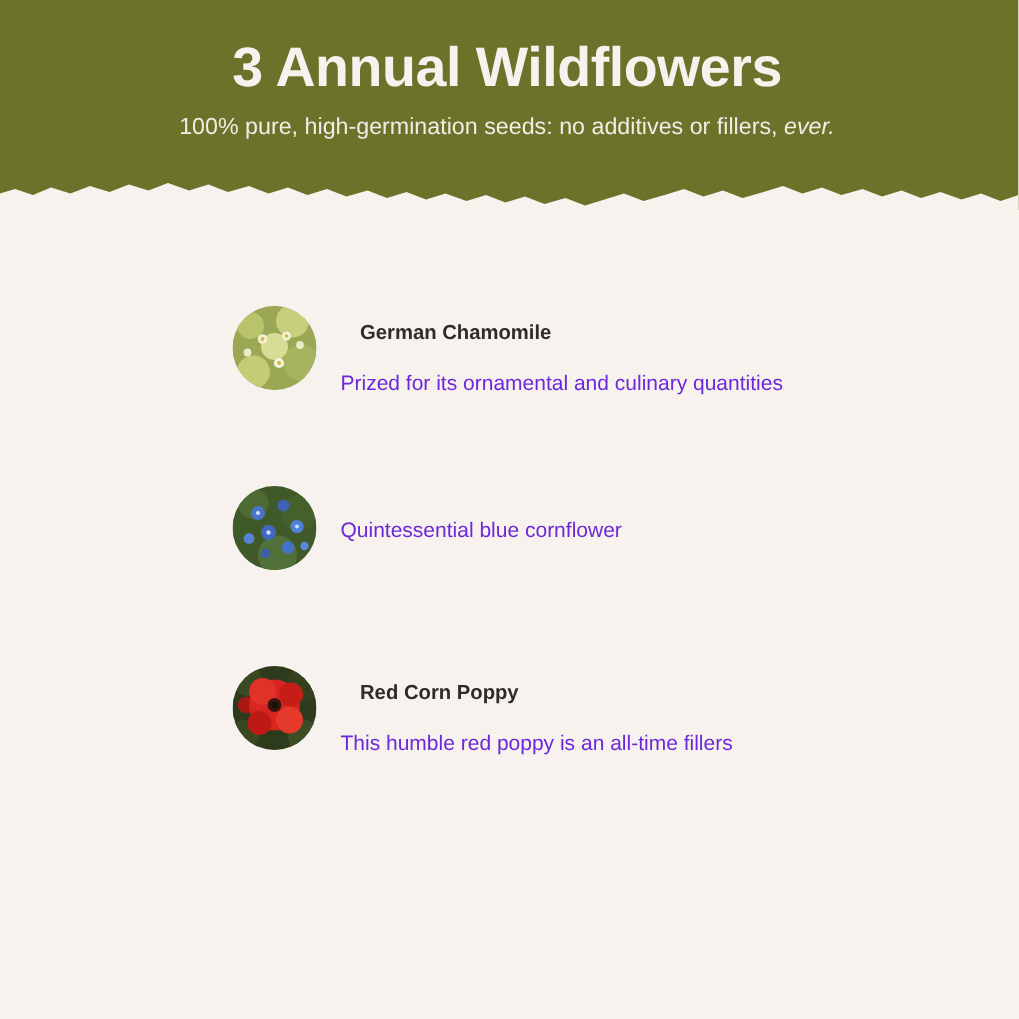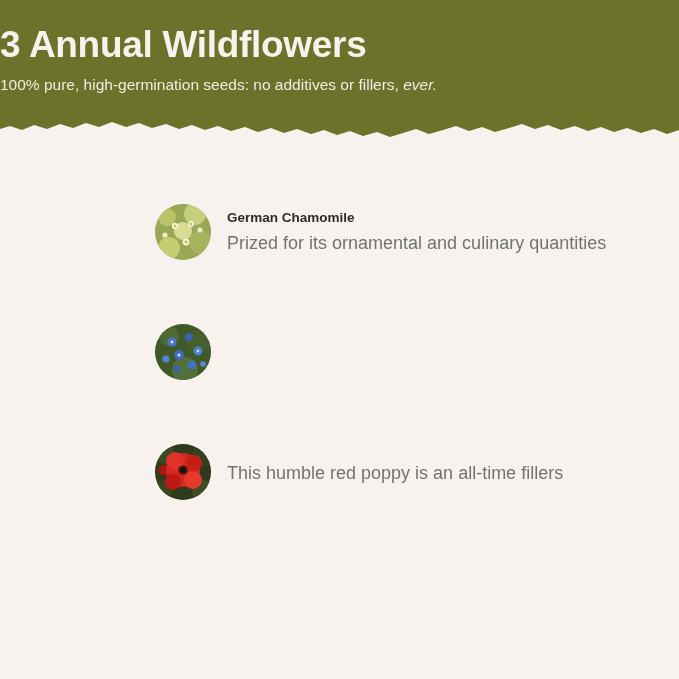--- a/index.html
+++ b/index.html
@@ -23,20 +23,21 @@
     width: 679px;
     height: 140px;
     background: #6b7229;
     overflow: hidden;
   }
   .header-inner {
     position: absolute;
     top: 0;
     left: 0;
     width: 676px;
+    text-align: center;
     padding-top: 24px;
     box-sizing: border-box;
   }
   .title {
     color: #f7f2ed;
     font-size: 37px;
     font-weight: bold;
     letter-spacing: -0.3px;
     margin: 0;
     line-height: 1.15;
@@ -91,25 +92,25 @@
     height: 56px;
   }
   .text {
     margin-left: 16px;
   }
   .name {
     color: #2f2c27;
     font-size: 13.5px;
     font-weight: bold;
     line-height: 1.45;
-    margin: 0;
+    margin: 13px;
   }
   .desc {
-    color: #737373;
-    font-size: 18px;
+    color: #6d28d9;
+    font-size: 14px;
     line-height: 1.45;
     margin: 3px 0 0 0;
   }
 </style>
 </head>
 <body>
 
 <div class="header">
   <div class="header-inner">
     <h1 class="title">3 Annual Wildflowers</h1>
@@ -164,20 +165,21 @@
         <circle cx="11" cy="35" r="3.6" fill="#5583d6"></circle>
         <circle cx="37" cy="41" r="4.2" fill="#4471c8"></circle>
         <circle cx="22" cy="45" r="3.2" fill="#3a5fae"></circle>
         <circle cx="48" cy="40" r="2.8" fill="#5a87dd"></circle>
         <circle cx="17" cy="18" r="1.4" fill="#cfe0ff"></circle>
         <circle cx="24" cy="31" r="1.5" fill="#cfe0ff"></circle>
         <circle cx="43" cy="27" r="1.3" fill="#cfe0ff"></circle>
       </svg>
     </div>
     <div class="text">
+      <p class="desc">Quintessential blue cornflower</p>
     </div>
   </div>
 
   <div class="item">
     <div class="thumb">
       <svg viewBox="0 0 56 56">
         <rect width="56" height="56" fill="#2d3a1b"></rect>
         <circle cx="10" cy="10" r="10" fill="#3a4a22"></circle>
         <circle cx="47" cy="12" r="11" fill="#33411e"></circle>
         <circle cx="48" cy="47" r="11" fill="#3d4d25"></circle>
@@ -186,17 +188,18 @@
         <circle cx="28" cy="26" r="17" fill="#d8251f"></circle>
         <circle cx="20" cy="17" r="9" fill="#e13229"></circle>
         <circle cx="39" cy="19" r="8" fill="#c61d18"></circle>
         <circle cx="38" cy="36" r="9" fill="#e43a2c"></circle>
         <circle cx="18" cy="38" r="8" fill="#bd1a15"></circle>
         <circle cx="28" cy="26" r="4.6" fill="#3a1410"></circle>
         <circle cx="28" cy="26" r="2.1" fill="#15100a"></circle>
       </svg>
     </div>
     <div class="text">
+      <p class="name">Red Corn Poppy</p>
       <p class="desc">This humble red poppy is an all-time fillers</p>
     </div>
   </div>
 
 </div>
 
 </body></html>

